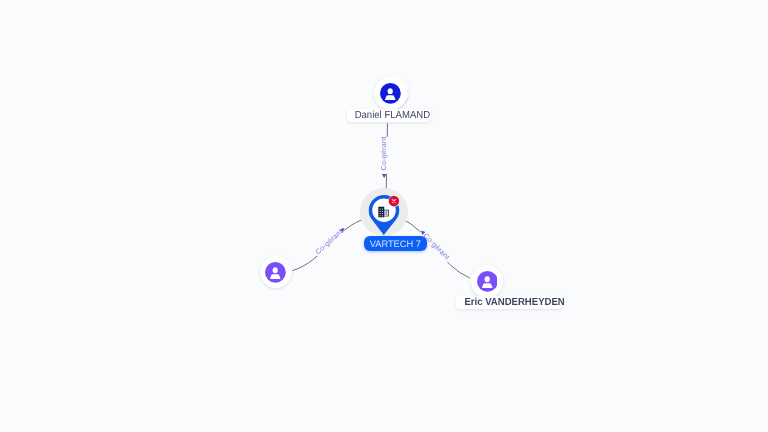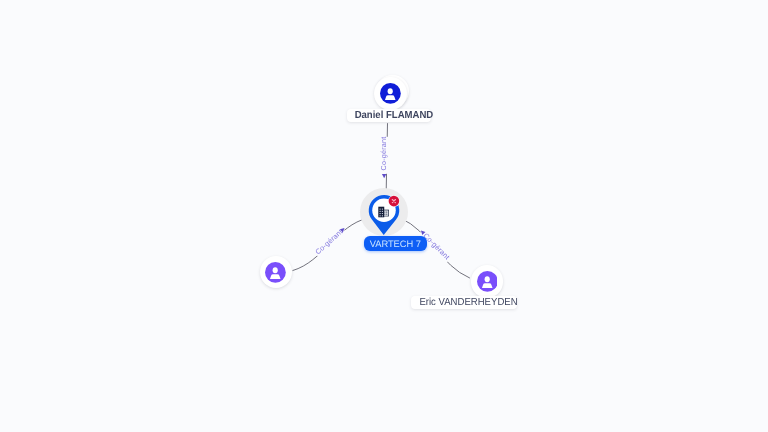--- a/index.html
+++ b/index.html
@@ -103,21 +103,21 @@
   <div class="pnode-back" style="left:376.3px;top:74.7px;width:32.8px;height:32.8px;"></div>
   <div class="pnode" style="left:374px;top:77px;width:32.8px;height:32.8px;">
     <div class="inner">
       <svg viewBox="0 0 24 24">
           <circle cx="12" cy="12" r="12" fill="#101ed8"></circle>
         <ellipse cx="11.75" cy="9.5" rx="3.0" ry="3.4" fill="#fff"></ellipse>
         <path fill="#fff" d="M5.7 19.5 L7.0 15.8 Q7.6 14.2 9.3 14.2 L14.3 14.2 Q16.0 14.2 16.6 15.8 L17.9 19.5 Z"></path>
         </svg>
     </div>
   </div>
-  <div class="nlabel" style="left:347.4px;top:108.6px;width:83.8px;font-weight:bold;">
+  <div class="nlabel" style="left:347.4px;top:108.6px;width:83.8px;">
       <span>Daniel FLAMAND</span>
     </div>
 
   <div class="pnode" style="left:259.5px;top:255.9px;width:32.5px;height:32.5px;">
     <div class="inner">
       <svg viewBox="0 0 24 24">
           <circle cx="12" cy="12" r="12" fill="#7a4ffb"></circle>
         <ellipse cx="11.75" cy="9.5" rx="3.0" ry="3.4" fill="#fff"></ellipse>
         <path fill="#fff" d="M5.7 19.5 L7.0 15.8 Q7.6 14.2 9.3 14.2 L14.3 14.2 Q16.0 14.2 16.6 15.8 L17.9 19.5 Z"></path>
         </svg>
@@ -126,17 +126,17 @@
 
   <div class="pnode" style="left:470.9px;top:265.2px;width:32.4px;height:32.4px;">
     <div class="inner">
       <svg viewBox="0 0 24 24">
           <circle cx="12" cy="12" r="12" fill="#7a4ffb"></circle>
         <ellipse cx="11.75" cy="9.5" rx="3.0" ry="3.4" fill="#fff"></ellipse>
         <path fill="#fff" d="M5.7 19.5 L7.0 15.8 Q7.6 14.2 9.3 14.2 L14.3 14.2 Q16.0 14.2 16.6 15.8 L17.9 19.5 Z"></path>
         </svg>
     </div>
   </div>
-  <div class="nlabel" style="left:411px;top:296.1px;width:106.2px;">
+  <div class="nlabel" style="left:456px;top:296.1px;width:106.2px;font-weight:bold;">
       <span>Eric VANDERHEYDEN</span>
     </div>
 
 </div>
 
 </body></html>

